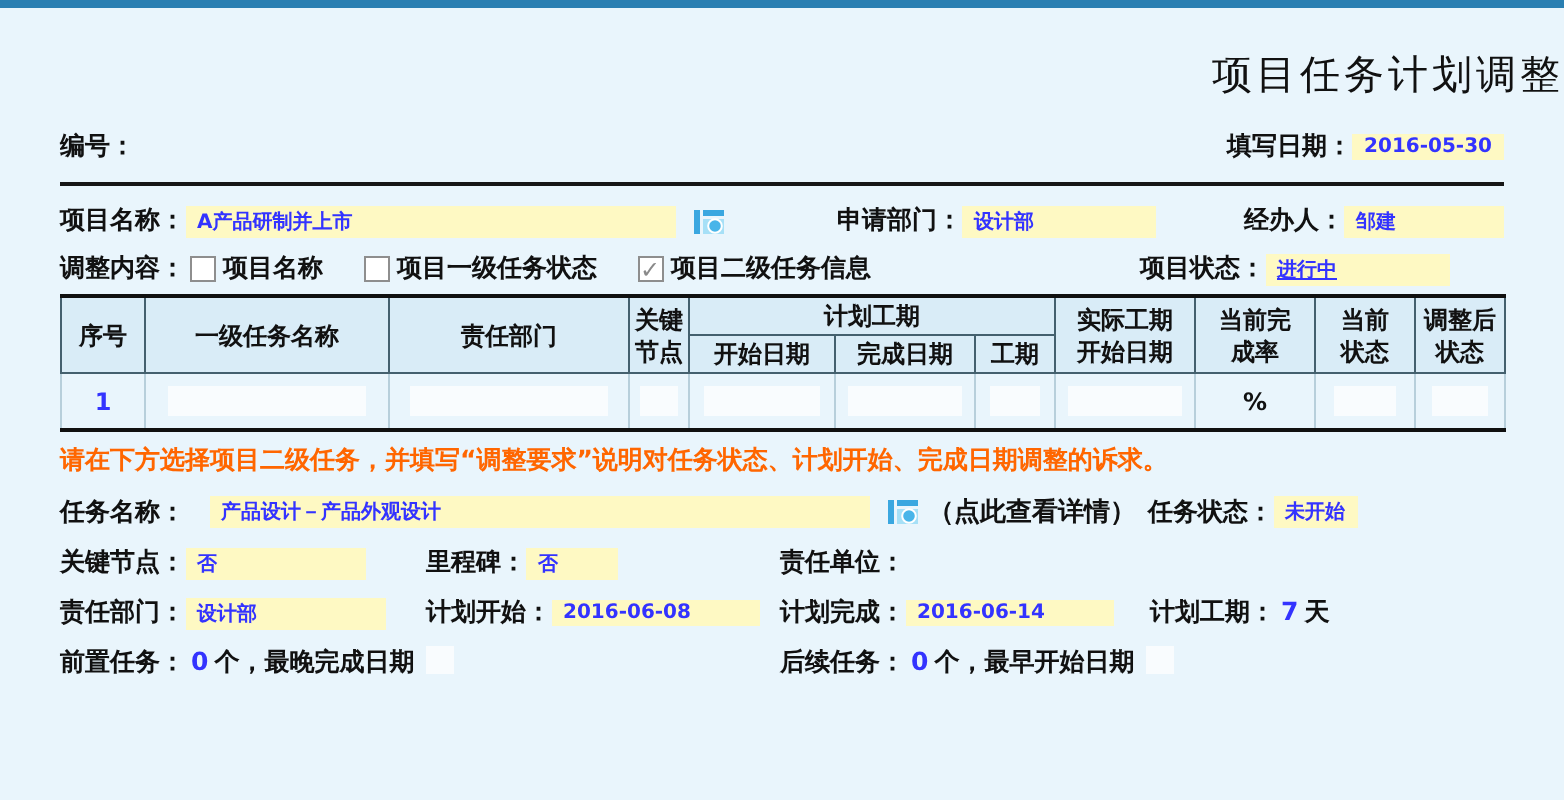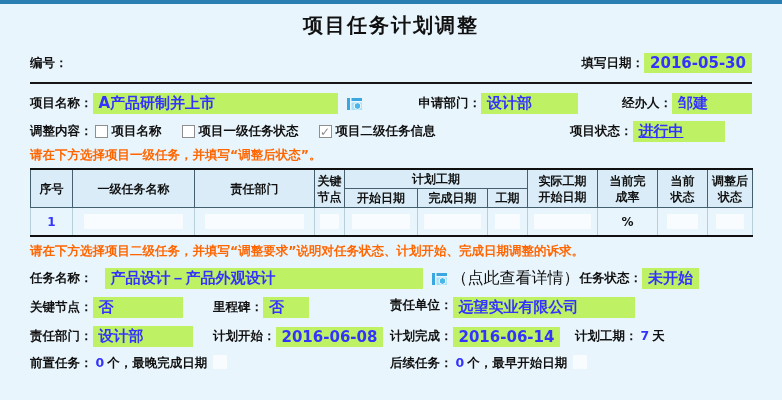--- a/index.html
+++ b/index.html
@@ -2,23 +2,23 @@
 <html><head>
 <meta charset="utf-8">
 <style>
   html,body{margin:0;padding:0;}
   .page{
     width:782px;height:400px;box-sizing:border-box;overflow:hidden;
     background:#e9f5fc;border-top:4px solid #2a7fb2;
     font-family:"DejaVu Sans","Liberation Sans",sans-serif;color:#111;
   }
   .content{padding:0 30px;}
-  .title{text-align:center;font-size:20px;font-weight:bold;margin-top:8px;letter-spacing:2px;line-height:26px;}
+  .title{text-align:right;font-size:20px;font-weight:normal;margin-top:20px;letter-spacing:2px;line-height:26px;}
   .lbl{font-weight:bold;font-size:12.5px;white-space:nowrap;}
-  .val{color:#3333ff;font-weight:bold;font-size:15px;background:#bef264;padding:1px 6px;white-space:nowrap;}
+  .val{color:#3333ff;font-weight:bold;font-size:10px;background:#fef9c3;padding:1px 6px;white-space:nowrap;}
   .plain{font-weight:bold;font-size:12.5px;white-space:nowrap;}
   .hdr-row{display:flex;justify-content:space-between;align-items:center;margin-top:15px;
     padding-bottom:9px;border-bottom:2px solid #161616;}
   .pair{display:flex;align-items:center;}
   .row{display:flex;align-items:center;margin-top:9px;}
   .row-adjust{margin-top:7px;}
   .row-reason{margin-top:7px;padding-bottom:9px;border-bottom:1px solid #3d3d3d;}
   .seg-project-name{display:flex;align-items:center;width:330px;justify-content:space-between;}
   .seg-project-name .val{flex:1;}
   .icon-wrap{margin-left:8px;display:inline-flex;align-items:center;}
@@ -44,21 +44,21 @@
   .tbl td.seq{color:#3333ff;}
   .ibox{height:15px;background:#f9fcfe;margin:0 auto;width:84%;}
   .ibox.small{width:68%;}
   .brow{display:flex;align-items:center;margin-top:8px;}
   .w183{width:183px;display:flex;align-items:center;}
   .w177{width:177px;display:flex;align-items:center;}
   .w185{width:185px;display:flex;align-items:center;}
   .grow{display:flex;align-items:flex-start;}
   .seg-task-name{display:flex;align-items:center;width:405px;gap:12px;}
   .seg-task-name .val{flex:1;}
-  .hint{font-weight:normal;font-size:16px;margin-left:4px;white-space:nowrap;}
+  .hint{font-weight:bold;font-size:13px;margin-left:4px;white-space:nowrap;}
   .task-status{margin-left:auto;width:178px;}
   .f-keynode{width:78px;}
   .f-mile{width:34px;}
   .f-unit{min-width:170px;}
   .f-dept2{width:88px;}
   .f-date{min-width:92px;}
   .mini-box{width:14px;height:14px;background:#f9fcfe;display:inline-block;margin-left:6px;}
   .num{color:#3333ff;font-weight:bold;font-size:12.5px;padding:0 3px;}
 </style>
 </head>
@@ -116,21 +116,20 @@
           <span class="plain">项目二级任务信息</span>
         </span>
       </span>
       <span class="pair seg-status">
         <span class="lbl">项目状态：</span>
         <span class="val">进行中</span>
       </span>
     </div>
 
 
-    <div class="notice">请在下方选择项目一级任务，并填写“调整后状态”。</div>
 
     <table class="tbl">
       <colgroup>
         <col style="width:42px">
           <col style="width:122px">
           <col style="width:120px">
           <col style="width:30px">
         <col style="width:73px">
           <col style="width:70px">
           <col style="width:40px">
@@ -223,21 +222,20 @@
       <span class="w183">
         <span class="lbl">关键节点：</span>
         <span class="val f-keynode">否</span>
       </span>
       <span class="w177">
         <span class="lbl">里程碑：</span>
         <span class="val f-mile">否</span>
       </span>
       <span class="grow">
         <span class="lbl">责任单位：</span>
-        <span class="val f-unit">远望实业有限公司</span>
       </span>
     </div>
 
     <div class="brow">
       <span class="w183">
         <span class="lbl">责任部门：</span>
         <span class="val f-dept2">设计部</span>
       </span>
       <span class="w177">
         <span class="lbl">计划开始：</span>

